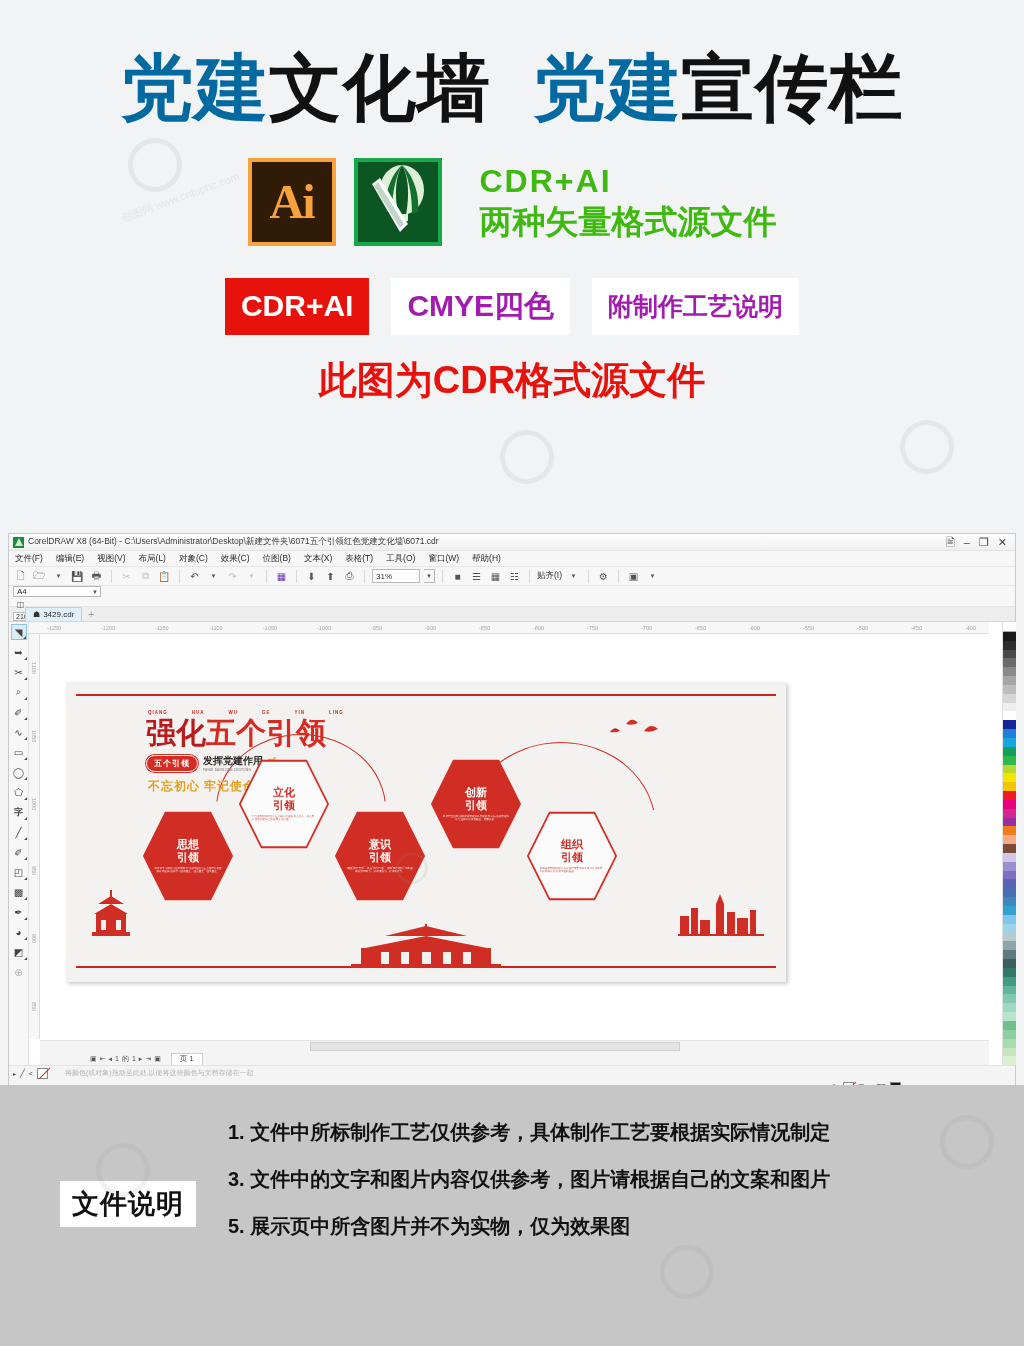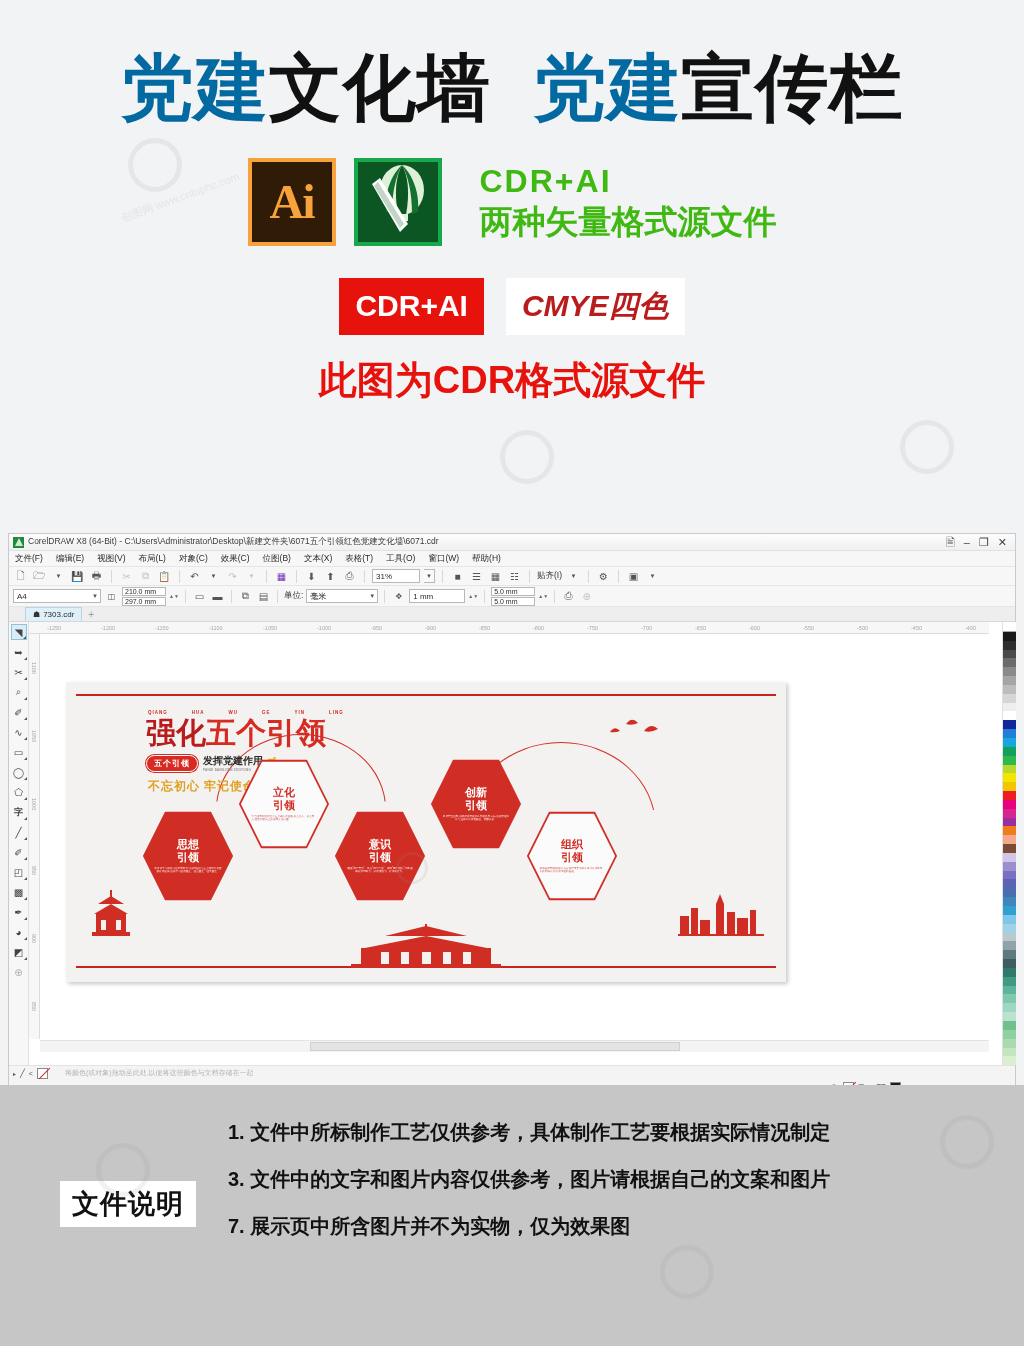--- a/index.html
+++ b/index.html
@@ -72,21 +72,21 @@
     margin-top: 32px;
   }
   .badge {
     display: flex; align-items: center; justify-content: center;
     font-size: 30px; font-weight: bold;
     padding: 8px 16px;
     min-height: 52px;
     white-space: nowrap;
   }
   .badge.solid { background: #e8120c; color: #ffffff; }
-  .badge.hollow { background: #ffffff; color: #b91c1c; font-style: italic; }
+  .badge.hollow { background: #ffffff; color: #a21caf; }
   .badge.small { font-size: 25px; }
 
   .applies {
     text-align: center;
     margin-top: 26px;
     font-size: 29px;
     font-weight: bold;
     color: #111;
     white-space: nowrap;
   }
@@ -179,23 +179,24 @@
   .ddarrow {
     width: 11px; height: 14px; border: 1px solid #b8b8b8; border-left: none;
     background: #fafafa; display: flex; align-items: center; justify-content: center;
     font-size: 6px; color: #555;
   }
   .tlabel { font-size: 8.5px; color: #333; white-space: nowrap; }
 
   .toolbar2 {
     height: 21px;
     background: #f7f7f7;
-    display: flex; align-items: center;
+    display: flex; 
     padding-left: 4px; gap: 3px;
     border-bottom: 1px solid #e6e6e6;
+    flex-direction: column;
   }
   .combo {
     height: 14px; border: 1px solid #b8b8b8; background: #fff;
     font-size: 8px; display: flex; align-items: center; padding-left: 3px;
     position: relative;
   }
   .combo .car {
     position: absolute; right: 2px; font-size: 6px; color: #555;
   }
   .twofield { display: flex; flex-direction: column; gap: 1px; }
@@ -456,20 +457,21 @@
     </div>
     <div class="logos-text">
       <div class="l1">CDR+AI</div>
       <div class="l2">两种矢量格式源文件</div>
     </div>
   </div>
 
   <div class="badges-row">
     <div class="badge solid">CDR+AI</div>
     <div class="badge hollow">CMYE四色</div>
+    <div class="badge hollow small">附制作工艺说明</div>
   </div>
 
   <div class="cdr-note">此图为CDR格式源文件</div>
 
   <div class="wm-ring" style="left:500px; top:430px;"></div>
   <div class="wm-ring" style="left:900px; top:420px;"></div>
 </div>
 
 <div class="cdrwin">
 
@@ -575,21 +577,21 @@
     </div>
     <div class="spin">▲▼</div>
     <div class="tsep"></div>
     <div class="tbi">⎙</div>
     <div class="tbi dis">⊕</div>
   </div>
 
   <div class="doctabs">
     <div class="doctab">
       <span class="home">☗</span>
-      <span>7303.cdr</span>
+      <span>3429.cdr</span>
     </div>
     <div class="newtab">+</div>
   </div>
 
   <div class="workarea">
 
     <div class="toolbox">
       <div class="tool sel">◥<span class="flyout"></span></div>
       <div class="tool">➥<span class="flyout"></span></div>
       <div class="tool">✂<span class="flyout"></span></div>
@@ -756,20 +758,34 @@
             <div class="wm-ring" style="left:330px; top:170px; width:32px;height:32px;border-width:3px;"></div>
           </div>
         </div>
 
       </div>
 
       <div class="hscroll">
         <div class="hscroll-thumb"></div>
       </div>
 
+      <div class="pagebar">
+        <div class="pnav">
+          <span>▣</span>
+          <span>⇤</span>
+          <span>◂</span>
+          <span>1</span>
+          <span>的</span>
+          <span>1</span>
+          <span>▸</span>
+          <span>⇥</span>
+          <span>▣</span>
+        </div>
+        <div class="pagetab">页 1</div>
+      </div>
     </div>
 
     <div class="palette">
       <div class="sw" style="background:#ffffff; border-bottom:1px solid #aaa; position:relative;"></div>
       <div class="sw" style="background:#1a1a1a;"></div>
       <div class="sw" style="background:#2e2e2e;"></div>
       <div class="sw" style="background:#4a4a4a;"></div>
       <div class="sw" style="background:#6b6b6b;"></div>
       <div class="sw" style="background:#8a8a8a;"></div>
       <div class="sw" style="background:#a5a5a5;"></div>
@@ -841,18 +857,18 @@
       <span>.200 mm</span>
     </div>
   </div>
 </div>
 
 <div class="notes">
   <div class="notes-label">文件说明</div>
   <div class="notes-list">
     <div class="note-item">1. 文件中所标制作工艺仅供参考，具体制作工艺要根据实际情况制定</div>
     <div class="note-item">3. 文件中的文字和图片内容仅供参考，图片请根据自己的文案和图片</div>
-    <div class="note-item">7. 展示页中所含图片并不为实物，仅为效果图</div>
+    <div class="note-item">5. 展示页中所含图片并不为实物，仅为效果图</div>
   </div>
   <div class="wm-ring" style="left:96px; top:58px;"></div>
   <div class="wm-ring" style="left:660px; top:160px;"></div>
   <div class="wm-ring" style="left:940px; top:30px;"></div>
 </div>
 
 </body></html>

